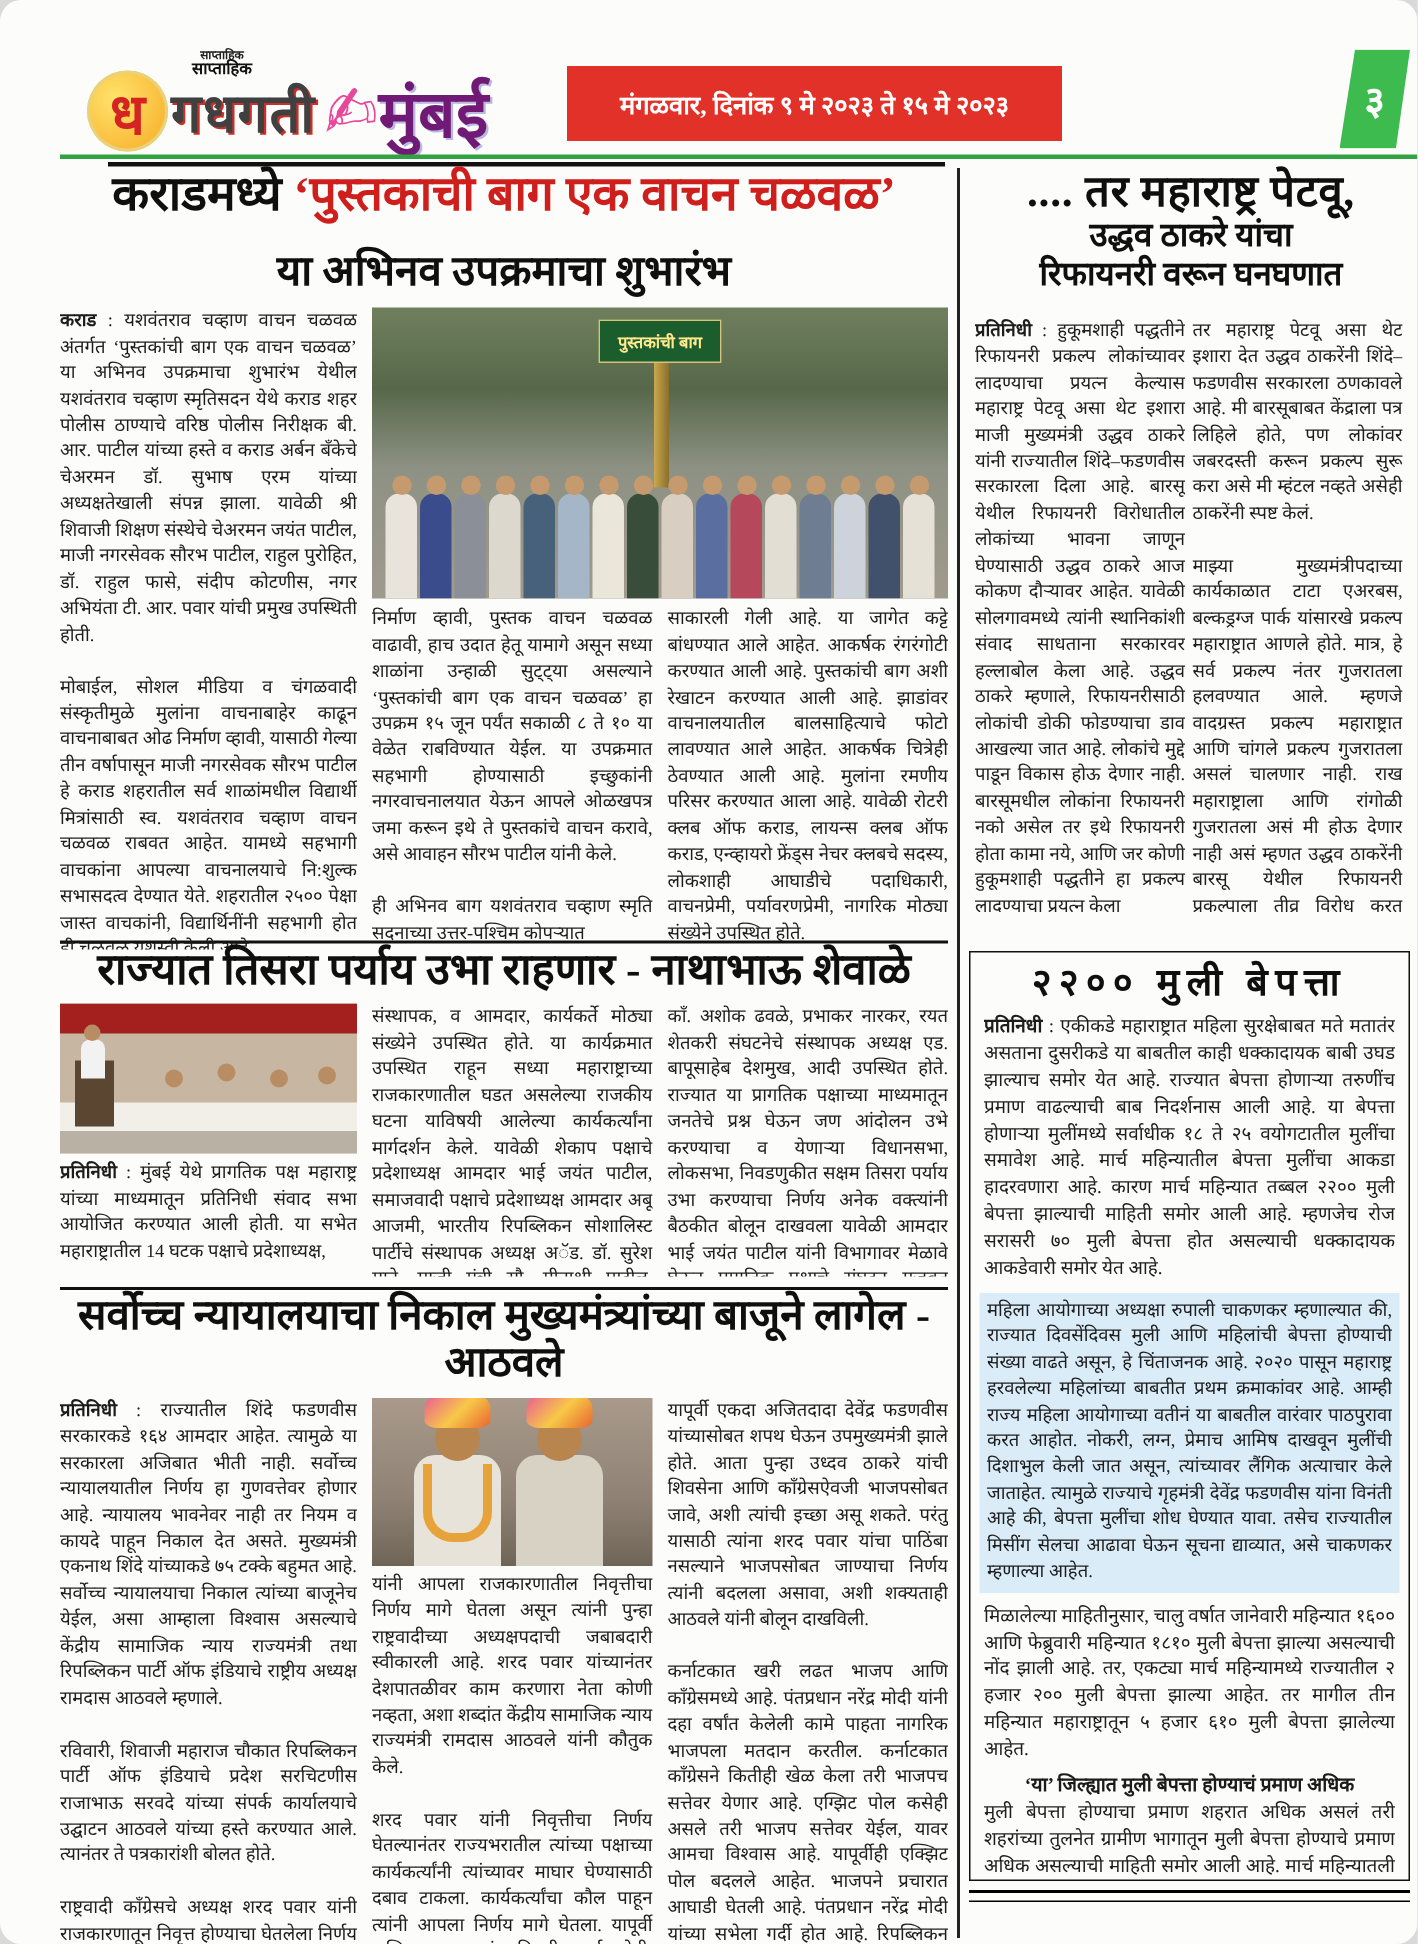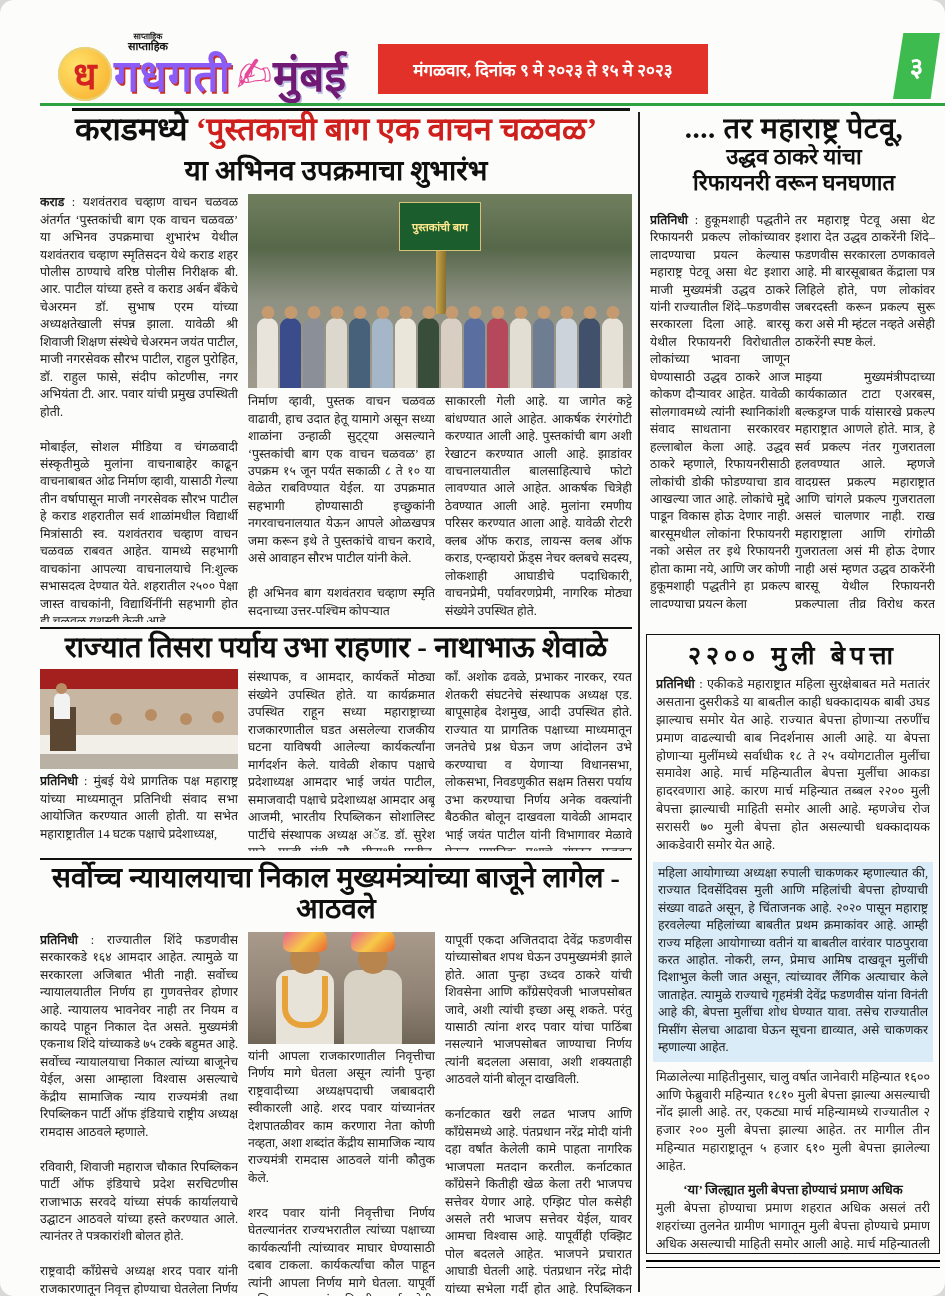--- a/index.html
+++ b/index.html
@@ -8,21 +8,21 @@
 
   
   .weekly-wrap { position:absolute; left:128px; top:33px; text-align:center; line-height:1.05; }
   .weekly-top { display:block; font-size:8px; font-weight:bold; color:#222; }
   .weekly { display:block; font-size:11px; font-weight:bold; color:#111; }
   .masthead { position:absolute; left:58px; top:46px; display:flex; align-items:center; height:56px; }
   .dha-badge { width:54px; height:54px; border-radius:50%;
                background:radial-gradient(circle at 35% 35%, #ffe36b, #f7a823);
                color:#d42320; font-size:38px; font-weight:bold; display:flex; align-items:center; justify-content:center;
                box-shadow:0 0 0 2px #e8d27a inset; }
-  .title-rest { font-size:44px; font-weight:800; color:#8b5cf6; letter-spacing:1px;
+  .title-rest { font-size:36px; font-weight:800; color:#404040; letter-spacing:1px;
                 text-shadow:1.5px 1.5px 0 #c9302a; margin-left:2px; }
   .fist-icon { font-size:44px; color:#e8489c; margin:0 1px 0 4px; transform:rotate(-8deg); }
   .title-city { font-size:44px; font-weight:800; color:#701a75; text-shadow:1.5px 1.5px 0 #b9b9e0; }
   .date-banner { position:absolute; left:378px; top:44px; width:330px; height:50px; background:#e23128;
                  color:#fff; display:flex; align-items:center; justify-content:center;
                  font-size:17px; font-weight:bold; }
   .page-num { position:absolute; left:893px; top:33px; width:47px; height:66px; background:#3dbb4e;
               clip-path:polygon(22% 0,100% 0,80% 100%,0 100%);
               color:#fff; font-size:26px; font-weight:bold; display:flex; align-items:center; justify-content:center; }
   .header-rule { position:absolute; left:40px; top:103px; width:905px; height:3px; background:#2fa341; }
@@ -37,31 +37,31 @@
 
   
   .bt { font-size:12.3px; line-height:1.42; text-align:justify; white-space:pre-line; color:#1c1c1c; overflow:hidden; }
   .dl { font-weight:bold; }
   .hl { font-weight:bold; color:#0f0f0f; text-align:center; line-height:1.12; }
   .red { color:#cf1f1d; }
 
   
   .art-karad { position:absolute; left:40px; top:112px; width:592px; }
   .karad-h1 { font-size:32px; }
-  .karad-h2 { font-size:28px; margin-top:7px; }
+  .karad-h2 { font-size:28px; margin-top:18px; }
   .karad-body { display:flex; gap:10px; margin-top:8px; }
   .karad-c1 { width:198px; height:428px; }
   .karad-right { width:384px; }
   .karad-cols { display:flex; gap:10px; margin-top:5px; }
   .karad-c2,.karad-c3 { width:187px; height:228px; }
 
   .photo-main { position:relative; width:384px; height:194px; overflow:hidden;
     background:linear-gradient(180deg,#6f7f5e 0%,#57684a 28%,#8d9183 55%,#a09a8d 100%); }
   .photo-main .banner { position:absolute; top:8px; left:50%; transform:translateX(-50%);
-    background:#1c5d2d; color:#ffe98d; font-size:11px; font-weight:bold; padding:16px 12px;
+    background:#1c5d2d; color:#ffe98d; font-size:11px; font-weight:bold; padding:6px 12px;
     border:1px solid #d8c27a; white-space:nowrap; }
   .pillar { position:absolute; left:49%; top:30px; width:10px; height:90px; background:linear-gradient(90deg,#caa84e,#8a6f2c); }
   .crowd { position:absolute; bottom:0; left:0; right:0; height:96px; display:flex; align-items:flex-end; justify-content:center; }
   .person { width:21px; height:70px; border-radius:9px 9px 0 0; margin:0 1px; position:relative; }
   .person::before { content:""; position:absolute; top:-12px; left:50%; transform:translateX(-50%);
     width:13px; height:13px; border-radius:50%; background:#c59a6e; }
   .crowd .person:nth-child(1){background:#e8e4dc}.crowd .person:nth-child(2){background:#3a4c8c}
   .crowd .person:nth-child(3){background:#8a8f98}.crowd .person:nth-child(4){background:#ddd8ce}
   .crowd .person:nth-child(5){background:#47617a}.crowd .person:nth-child(6){background:#a4b6c8}
   .crowd .person:nth-child(7){background:#eae6da}.crowd .person:nth-child(8){background:#384d3a}

